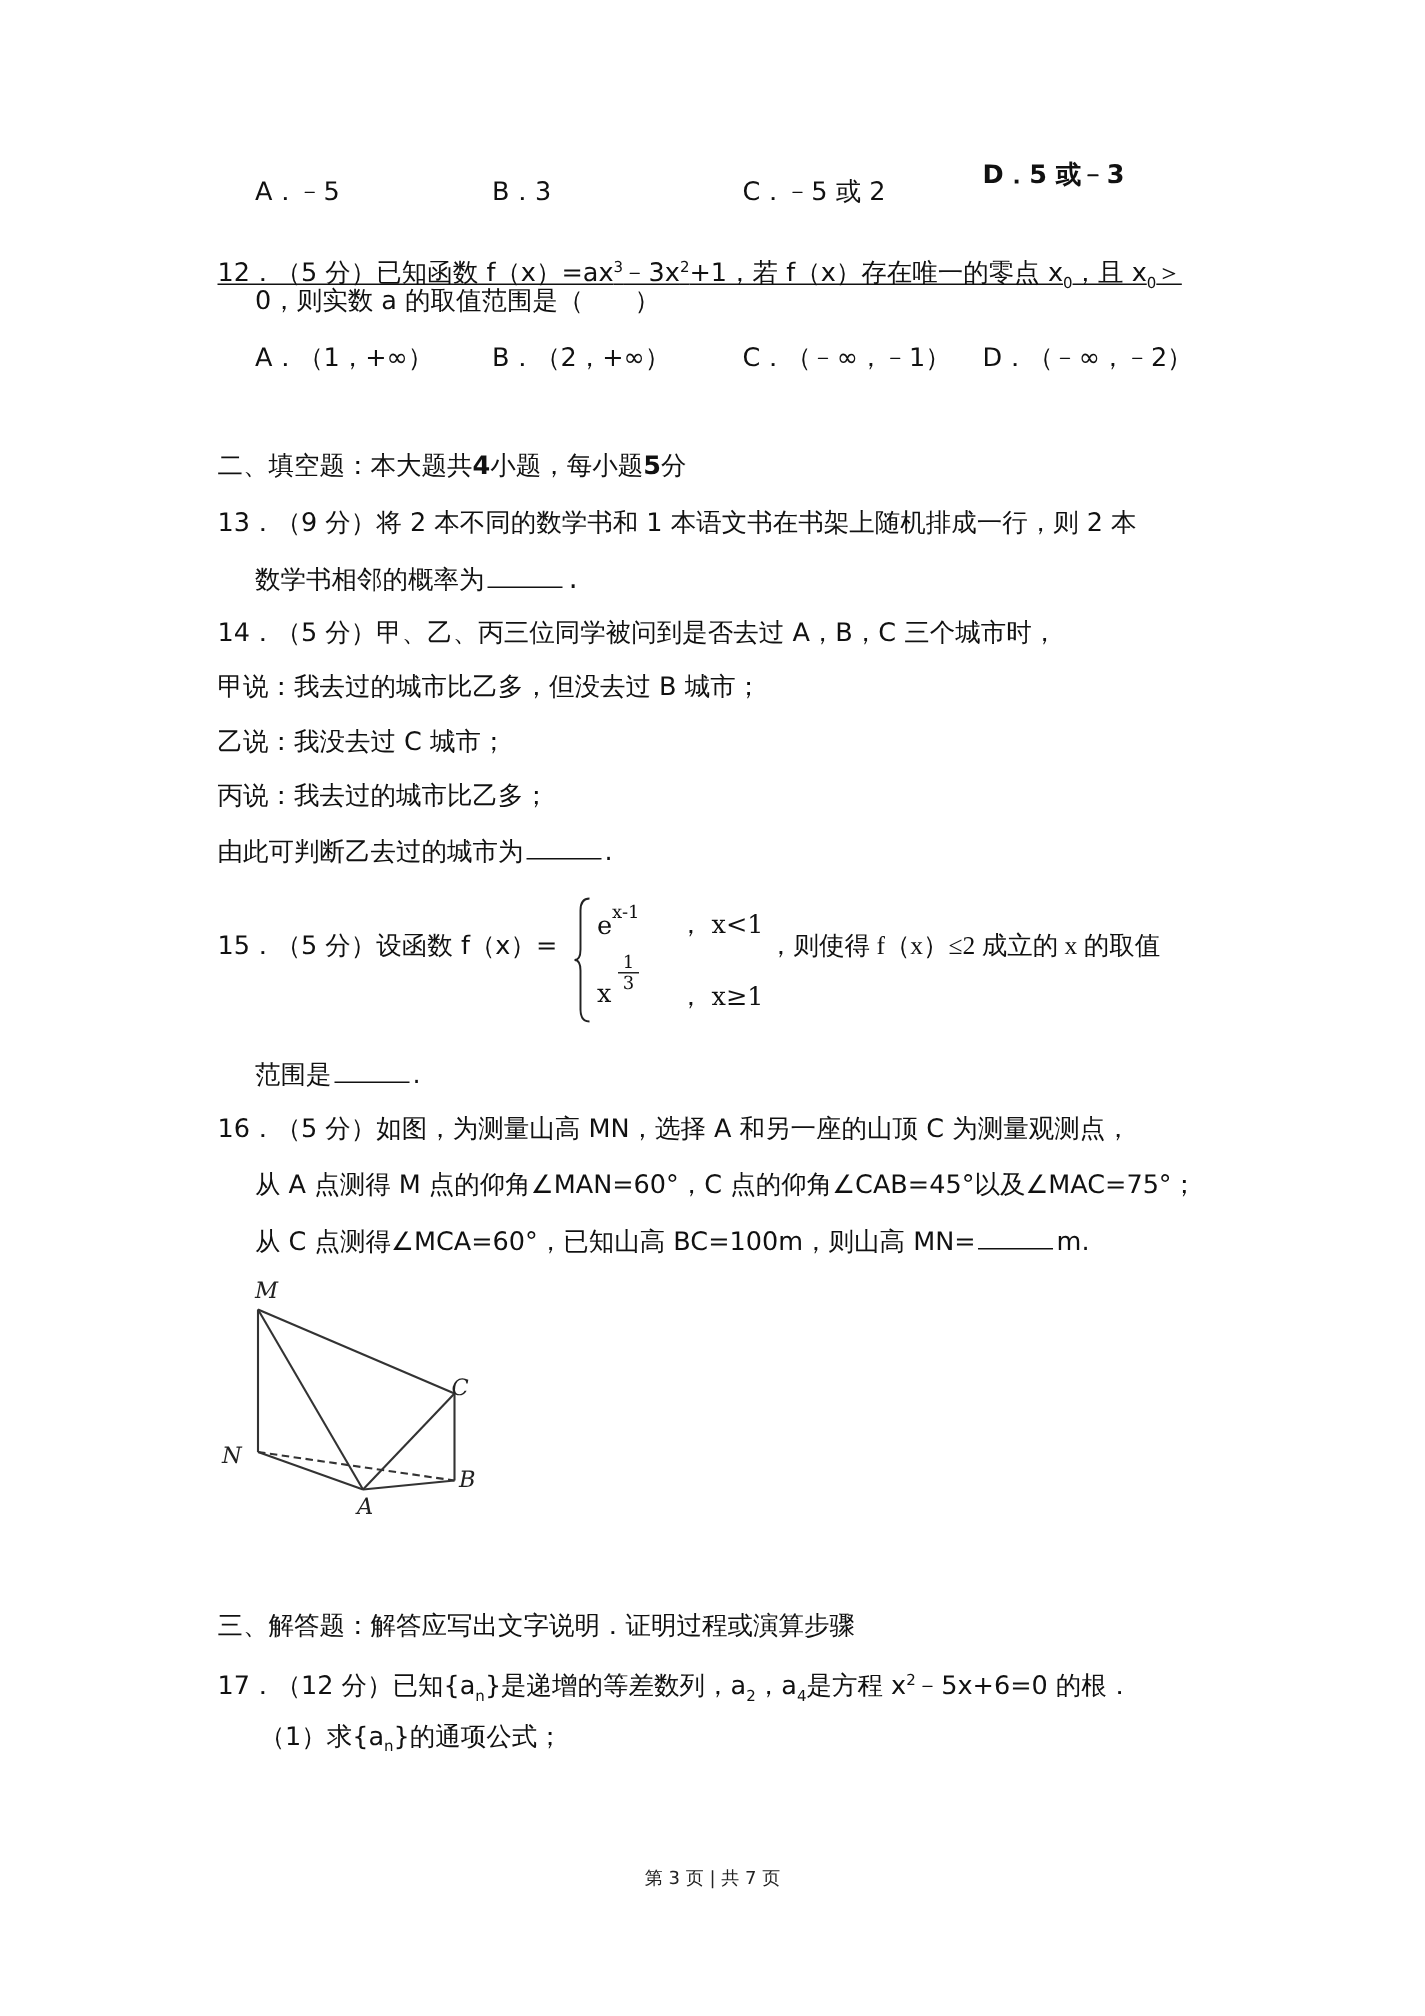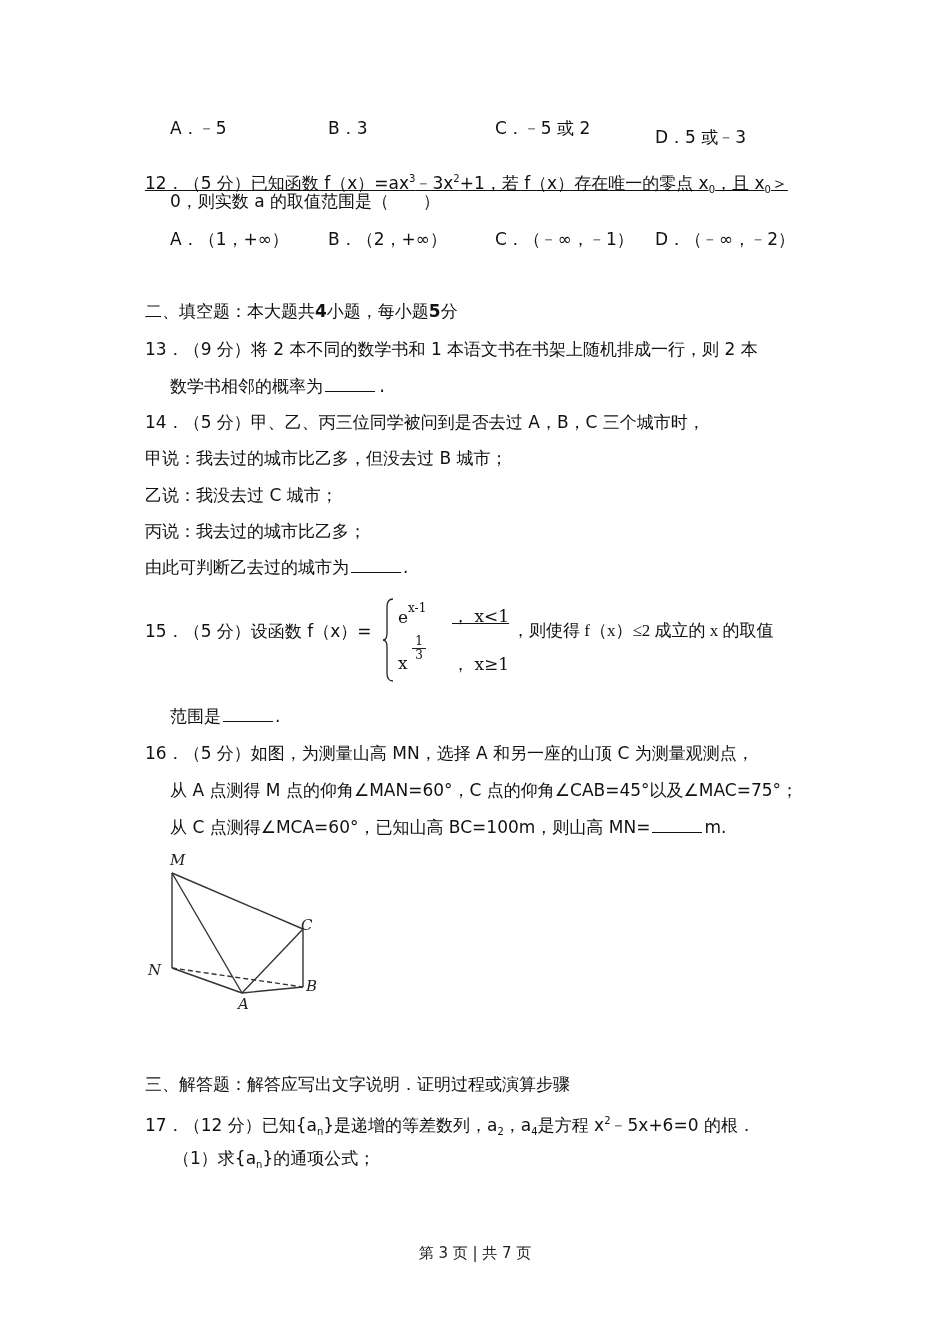--- a/index.html
+++ b/index.html
@@ -7,30 +7,30 @@
     width: 950px; height: 1344px; position: relative; overflow: hidden;
     font-family: "DejaVu Sans", "Liberation Sans", sans-serif;
     color: #111; font-size: 17px;
   }
   .line { position: absolute; white-space: nowrap; line-height: 22px; }
   .opt { position: absolute; white-space: nowrap; line-height: 22px; }
   .blank { display: inline-block; width: 50px; border-bottom: 1.5px solid #111; height: 16px; vertical-align: baseline; margin: 0 2px; }
   sup, sub { font-size: 10px; }
   .brace-wrap { position: absolute; }
   .piece { position: absolute; font-family: "DejaVu Serif", "Liberation Serif", serif; font-size: 17px; white-space: nowrap; }
-  .footer { position: absolute; left: 0; width: 950px; text-align: center; top: 1244px; font-size: 15px; color: #222; }
+  .footer { position: absolute; left: 0; width: 950px; text-align: center; top: 1244px; font-size: 12px; color: #222; }
   .bold { font-weight: bold; }
 </style>
 </head>
 <body>
 
 <div class="opt" style="left:170px;top:117px;">A．﹣5</div>
 <div class="opt" style="left:328px;top:117px;">B．3</div>
 <div class="opt" style="left:495px;top:117px;">C．﹣5 或 2</div>
-<div class="opt" style="left:655px;top:126px;">D．5 或﹣3</div>
+<div class="opt" style="left:655px;top:106px;font-weight:bold;">D．5 或﹣3</div>
 
 <div class="line" style="left:145px;top:168px;text-decoration:underline;">
   <span>12．（5 分）已知函数 f（x）=ax</span><sup>3</sup><span>﹣3x</span><sup>2</sup><span>+1，若 f（x）存在唯一的零点 x</span><sub>0</sub><span>，且 x</span><sub>0</sub><span>＞</span>
 </div>
 <div class="line" style="left:170px;top:190px;">0，则实数 a 的取值范围是（　　）</div>
 <div class="opt" style="left:170px;top:228px;">A．（1，+∞）</div>
 <div class="opt" style="left:328px;top:228px;">B．（2，+∞）</div>
 <div class="opt" style="left:495px;top:228px;text-align:center;">C．（﹣∞，﹣1）</div>
 <div class="opt" style="left:655px;top:228px;">D．（﹣∞，﹣2）</div>
 
@@ -52,21 +52,21 @@
 </div>
 
 <div class="line" style="left:145px;top:620px;">15．（5 分）设函数 f（x）=</div>
 <div class="brace-wrap" style="left:382px;top:597px;width:140px;height:86px;">
   <svg width="14" height="86" style="position:absolute;left:0;top:0;">
     <path d="M11 2 Q5 2 5 10 L5 36 Q5 43 1 43 Q5 43 5 50 L5 76 Q5 84 11 84" fill="none" stroke="#222" stroke-width="1.3"></path>
   </svg>
   <div class="piece" style="left:16px;top:8px;">
     <span>e</span><sup style="font-size:12px;position:relative;top:-4px;">x-1</sup>
   </div>
-  <div class="piece" style="left:70px;top:8px;text-decoration:underline;">，  x&lt;1</div>
+  <div class="piece" style="left:70px;top:8px;">，  x&lt;1</div>
   <div class="piece" style="left:16px;top:56px;">x</div>
   <div class="piece" style="left:30px;top:38px;font-size:12px;text-align:center;width:14px;">
     <div style="line-height:13px;">1</div>
     <div style="border-top:1px solid #222;line-height:13px;">3</div>
   </div>
   <div class="piece" style="left:70px;top:56px;">，  x≥1</div>
 </div>
 <div class="line" style="left:512px;top:620px;font-family:Liberation Serif, serif;">，则使得 f（x）≤2 成立的 x 的取值</div>
 <div class="line" style="left:170px;top:705px;">
   <span>范围是</span><span class="blank"></span><span>.</span>

